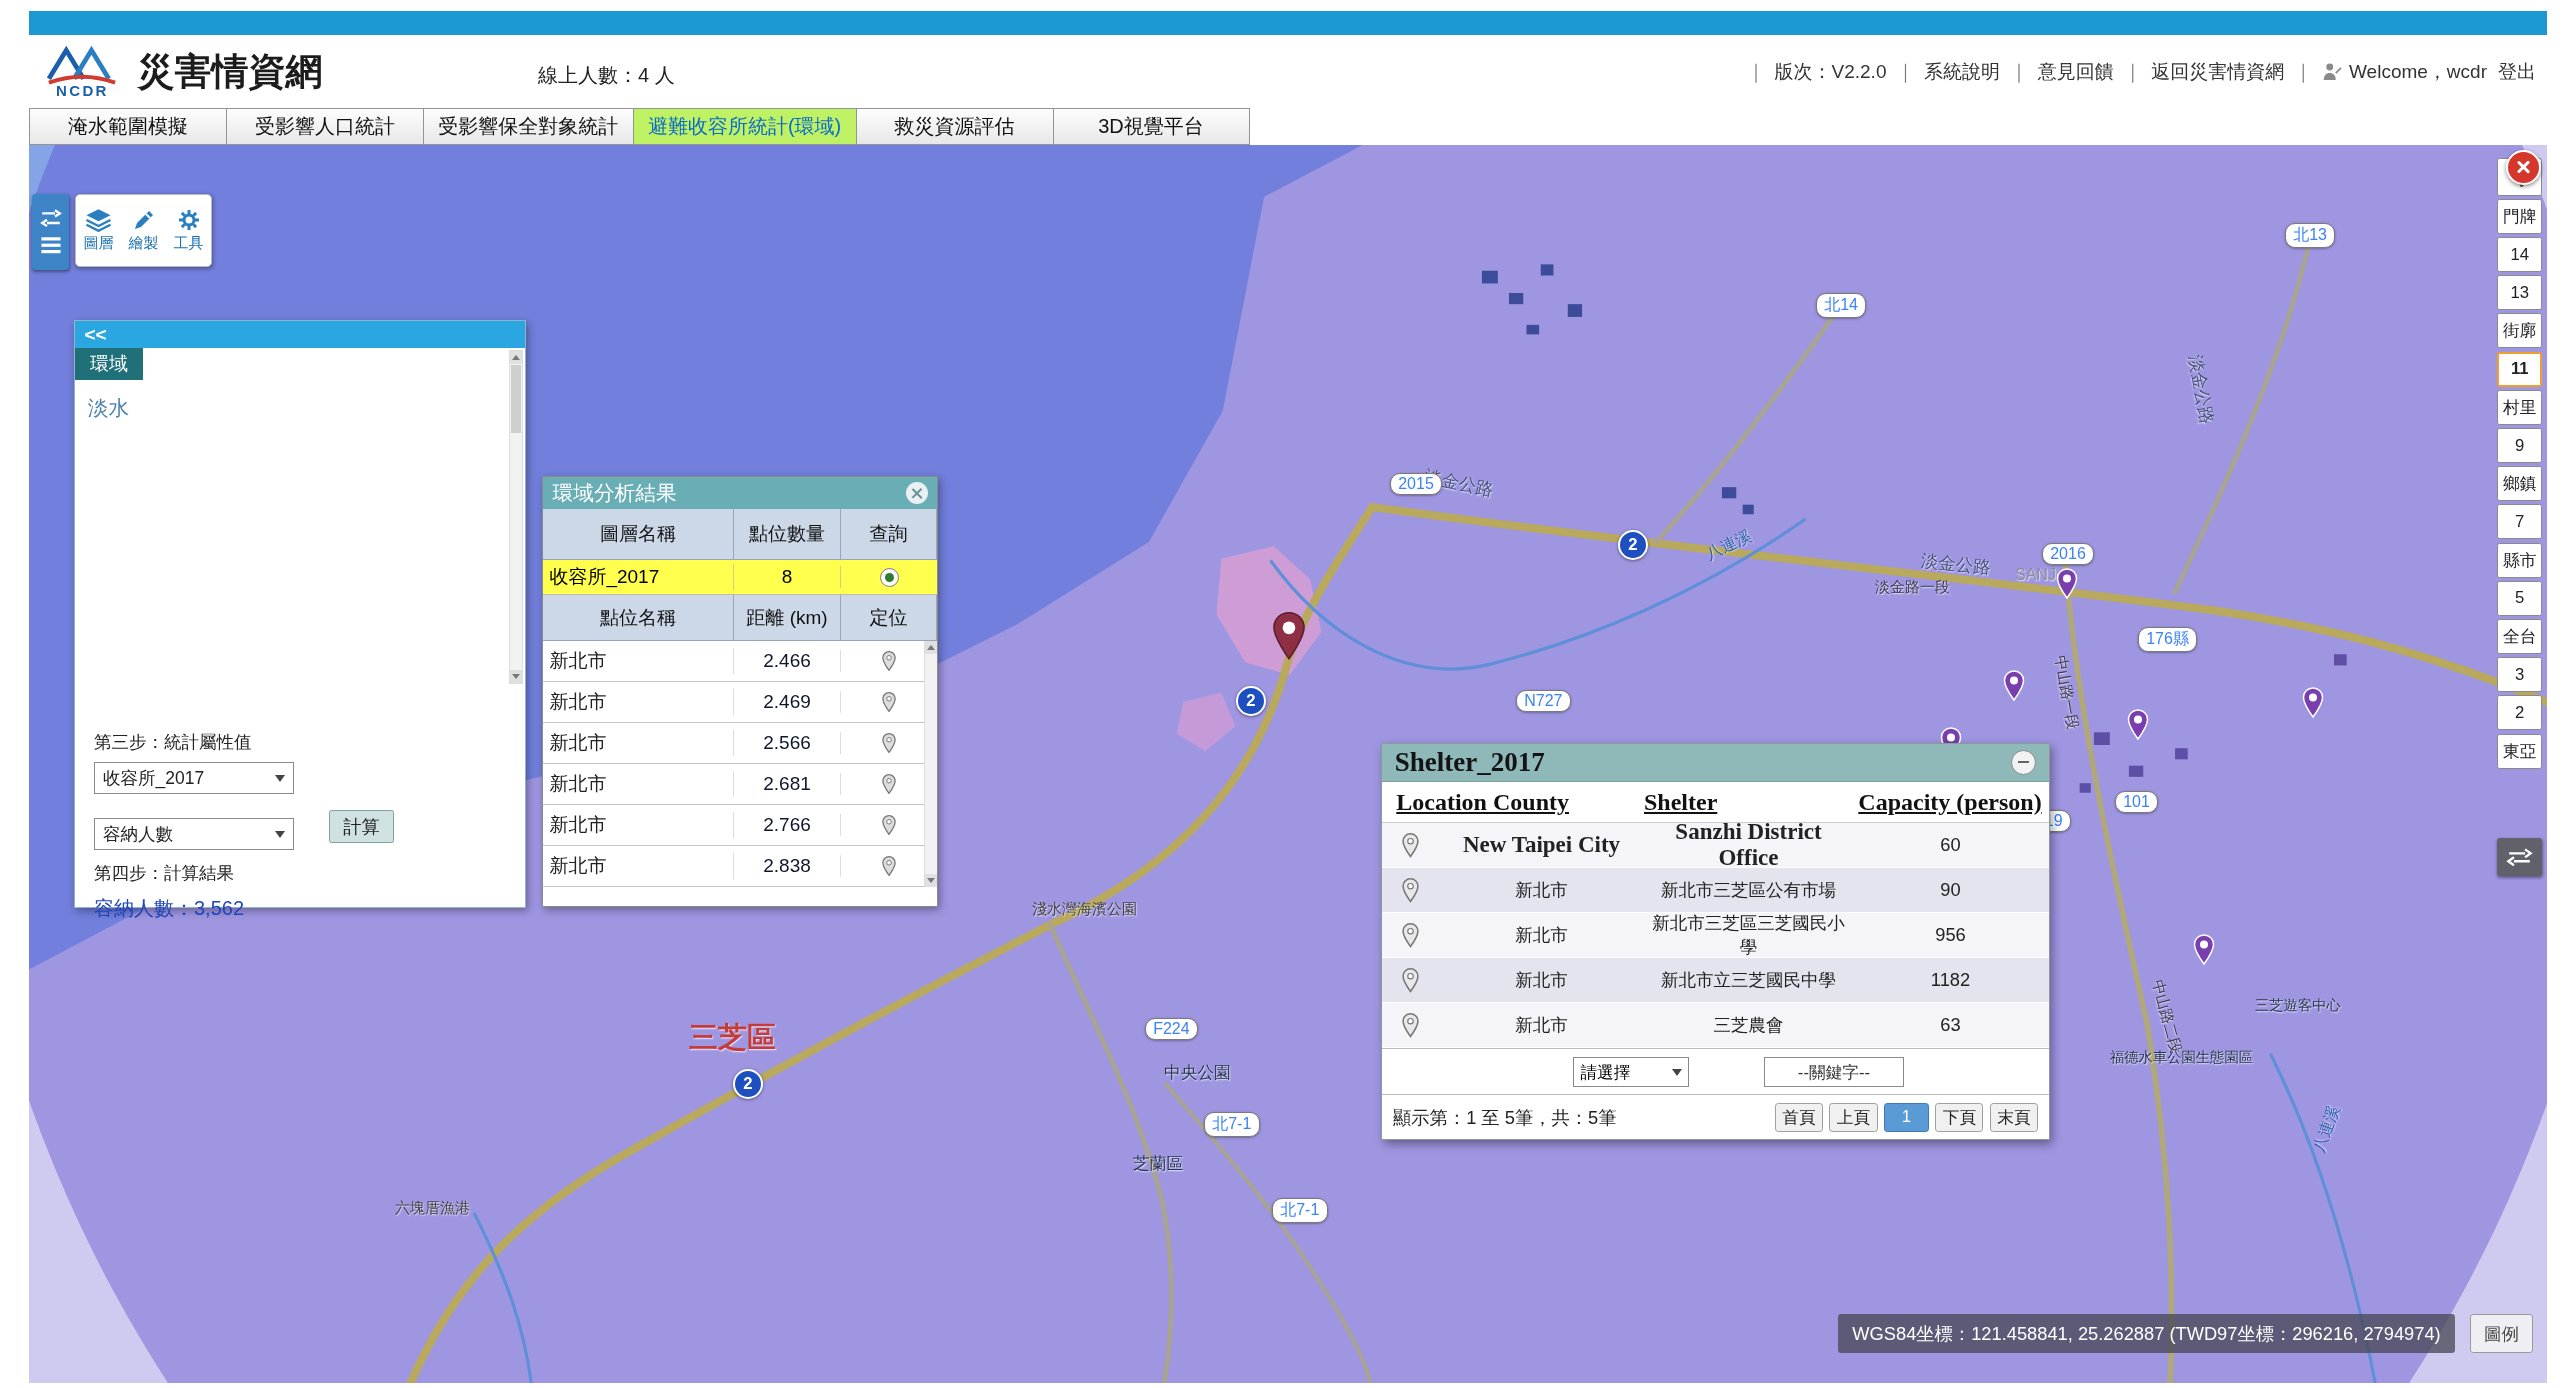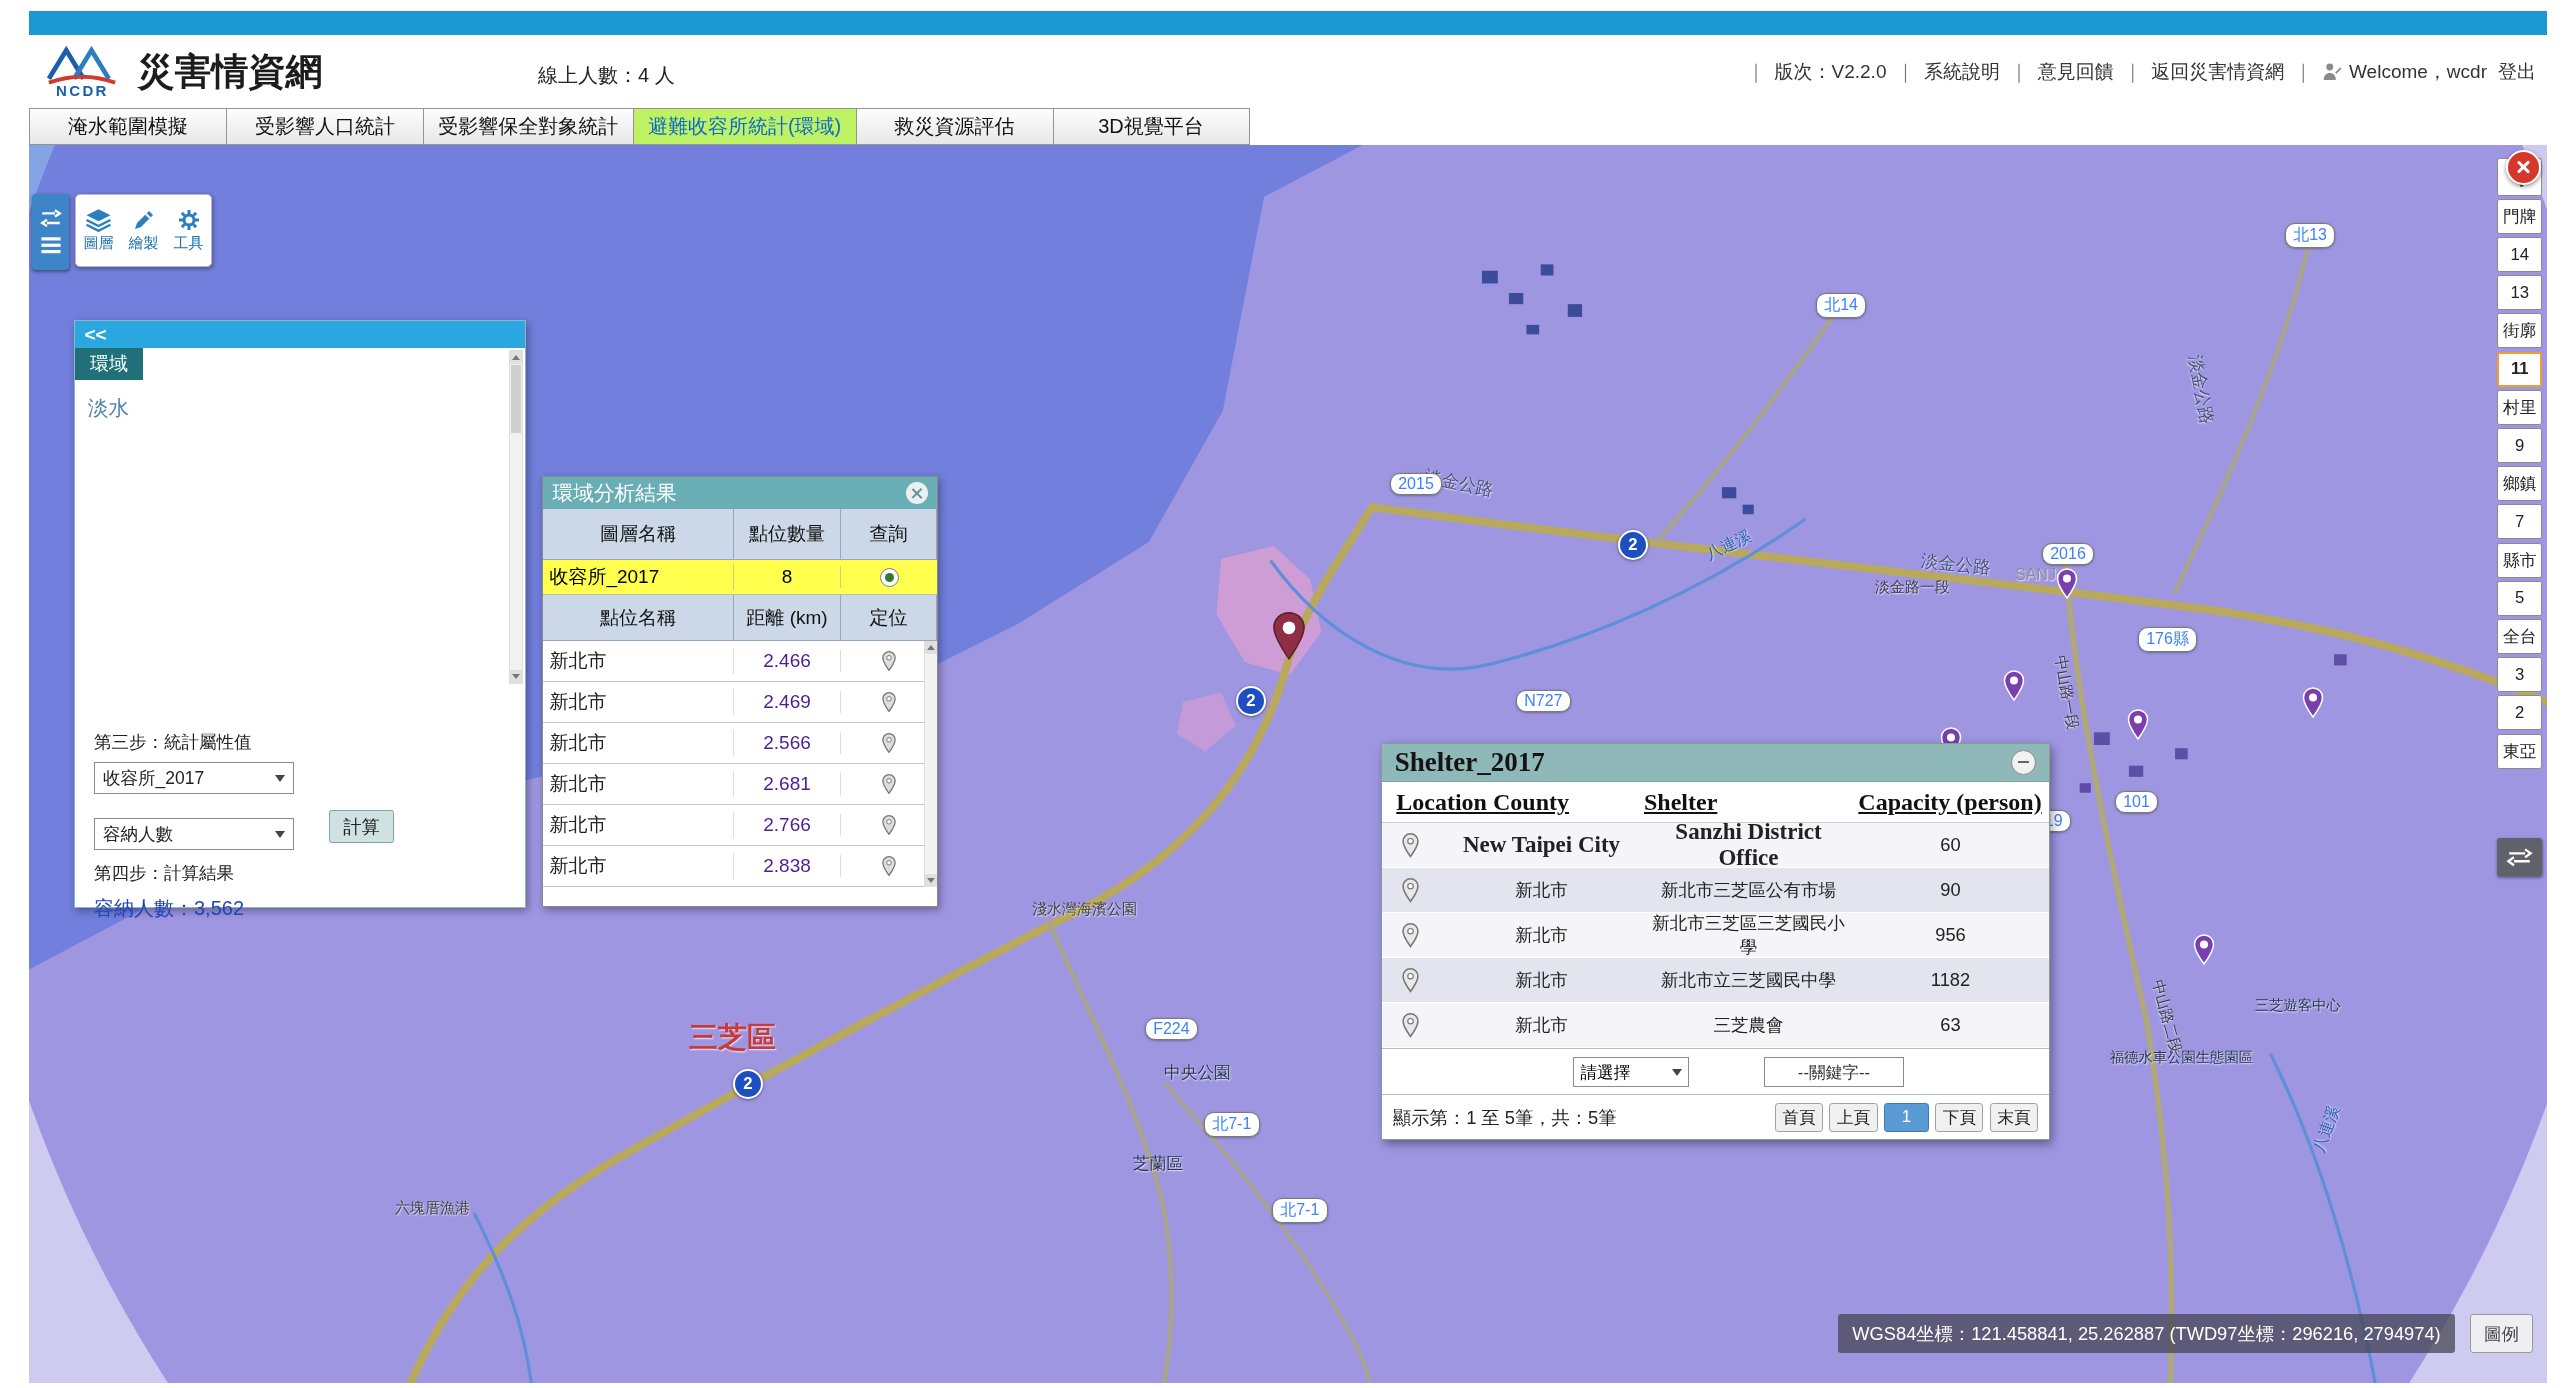--- a/index.html
+++ b/index.html
@@ -78,21 +78,21 @@
   .c1{width:191px}.c2{width:107px}.c3{flex:1}
   .ap-yellow{display:flex;background:#ffff4d;height:35px;border-bottom:0.8px solid #bbb;align-items:center}
   .ap-yellow .y1{width:191px;font-size:19px;padding-left:6.4px;border-right:0.8px solid #cfcf7a}
   .ap-yellow .y2{width:107px;text-align:center;font-size:19px;border-right:0.8px solid #cfcf7a}
   .ap-yellow .y3{flex:1;display:flex;justify-content:center}
   .radio{width:19px;height:19px;border-radius:50%;border:1.6px solid #7d7d7d;background:#fff;position:relative;cursor:pointer}
   .radio::after{content:"";position:absolute;inset:4px;border-radius:50%;background:#2e7d32}
   .ap-rows{position:relative}
   .ap-row{display:flex;height:41px;border-bottom:0.8px solid #c5c5c5;align-items:center;background:#fff}
   .ap-row .r1{width:191px;font-size:19px;color:#222;padding-left:6.4px;border-right:0.8px solid #ddd}
-  .ap-row .r2{width:107px;text-align:center;font-size:19px;color:#4c1d95;border-right:0.8px solid #ddd}
+  .ap-row .r2{width:107px;text-align:center;font-size:19px;color:#0f172a;border-right:0.8px solid #ddd}
   .ap-row .r3{flex:1;display:flex;justify-content:center;cursor:pointer}
   .ap-scroll{position:absolute;right:0;top:0;bottom:0;width:13.5px;background:#f2f2f2;border-left:0.8px solid #ddd}
   
   .sp{position:absolute;left:1352px;top:598px;width:669px;background:#fff;border:0.8px solid #8a9a9a;box-shadow:3.2px 4px 9.5px rgba(0,0,0,.4)}
   .sp-header{height:38px;background:#8fb8b8;display:flex;align-items:center;justify-content:space-between;padding:0 12.7px;border-bottom:0.8px solid #7aa0a0}
   .sp-title{font-family:"Liberation Serif",serif;font-size:27px;font-weight:bold;color:#141414}
   .sp-min{width:25.4px;height:25.4px;border-radius:50%;background:#f2f2f2;border:1.6px solid #8a8a8a;position:relative;cursor:pointer}
   .sp-min::before{content:"";position:absolute;left:5.6px;top:10.3px;width:11px;height:2.4px;background:#666}
   .sp-head-row{display:flex;height:41px;align-items:center;border-bottom:0.8px solid #ccc}
   .sp-head-row .h1{width:262px;padding-left:14.3px}

